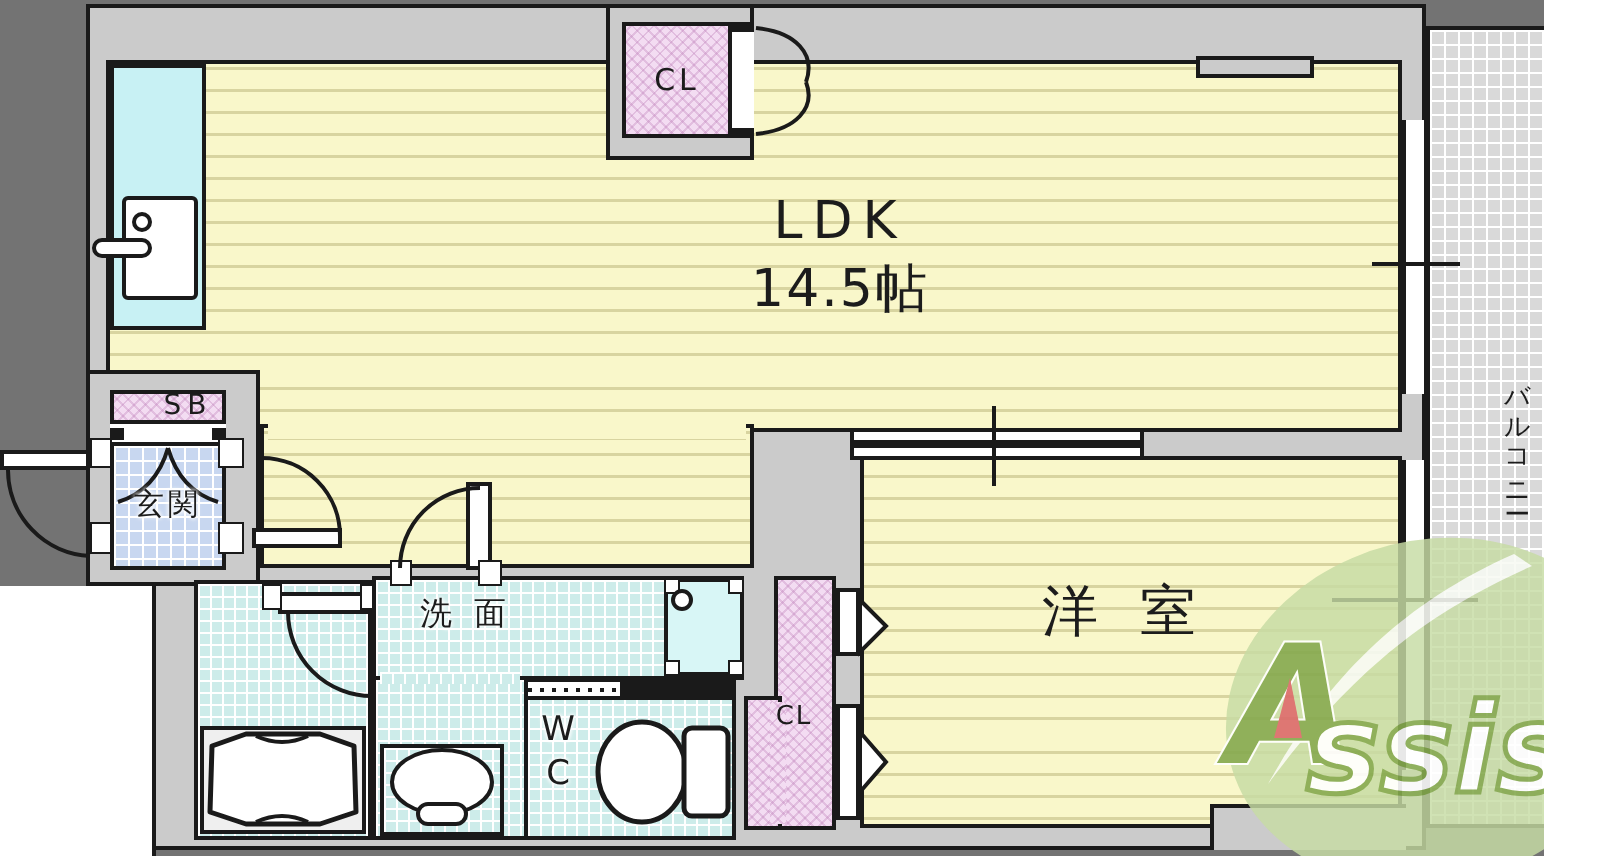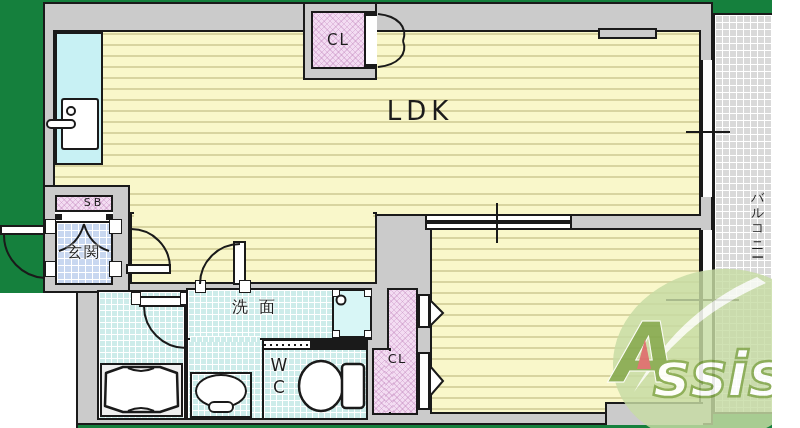--- a/index.html
+++ b/index.html
@@ -1,17 +1,17 @@
 <!DOCTYPE html>
 <html><head>
 <meta charset="utf-8">
 <style>
   html,body{margin:0;padding:0;}
   body{font-family:"DejaVu Sans",sans-serif;background:#fff;}
-  #plan{position:relative;width:772px;height:428px;background:#15803d;overflow:hidden;}
+  #plan{position:relative;width:772px;height:428px;background:#737373;overflow:hidden;}
   .abs{position:absolute;box-sizing:border-box;}
   .gray{background:#cbcbcb;}
   .outline{border:2px solid #1a1a1a;}
   .yellow{background-color:#f9f7ca;
     background-image:repeating-linear-gradient(to bottom,transparent 0 9.5px,#d8d4a0 9.5px 11px);}
   .cyan-grid{background-color:#cdecea;
     background-image:linear-gradient(to right,#ffffff 1px,transparent 1px),
                      linear-gradient(to bottom,#ffffff 1px,transparent 1px);
     background-size:6px 6px;}
   .blue-grid{background-color:#c8d7f0;
@@ -60,21 +60,21 @@
 
   <div class="abs gray outline" style="left:303px;top:2px;width:74px;height:78px;"></div>
   <div class="abs pink-hatch outline lbl" style="left:311px;top:11px;width:55px;height:58px;font-size:15px;letter-spacing:2px;">
       <span>CL</span>
     </div>
   <div class="abs" style="left:366px;top:13px;width:11px;height:54px;background:#fff;"></div>
   <div class="abs tab" style="left:365px;top:11px;width:12px;height:5px;"></div>
   <div class="abs tab" style="left:365px;top:64px;width:12px;height:5px;"></div>
 
   <div class="abs gray outline" style="left:43px;top:185px;width:87px;height:108px;"></div>
-  <div class="abs pink-hatch outline lbl" style="left:55px;top:195px;width:58px;height:17px;font-size:11px;letter-spacing:3px;padding-left:20px;">
+  <div class="abs pink-hatch outline lbl" style="left:55px;top:195px;width:58px;height:17px;font-size:14px;letter-spacing:3px;padding-left:20px;">
       <span>SB</span>
     </div>
   <div class="abs" style="left:55px;top:212px;width:58px;height:9px;background:#fff;"></div>
   <div class="abs tab" style="left:55px;top:214px;width:7px;height:6px;"></div>
   <div class="abs tab" style="left:106px;top:214px;width:7px;height:6px;"></div>
   <div class="abs blue-grid outline" style="left:55px;top:221px;width:58px;height:64px;"></div>
   <div class="abs post" style="left:45px;top:219px;width:11px;height:15px;"></div>
   <div class="abs post" style="left:109px;top:219px;width:13px;height:15px;"></div>
   <div class="abs post" style="left:45px;top:261px;width:11px;height:16px;"></div>
   <div class="abs post" style="left:109px;top:261px;width:13px;height:16px;"></div>
@@ -142,24 +142,30 @@
       <ellipse stroke-width="2.5" cx="321" cy="386" rx="22" ry="25"></ellipse>
       <rect stroke-width="2.5" x="342" y="364" width="22" height="44" rx="4"></rect>
       <ellipse cx="221" cy="391" rx="25" ry="16"></ellipse>
       <rect x="209" y="402" width="24" height="10" rx="5"></rect>
     </g>
   </svg>
 
   <div class="lbl" style="left:330px;top:95px;width:180px;height:32px;font-size:26px;letter-spacing:5px;">
       <span>LDK</span>
     </div>
+  <div class="lbl" style="left:330px;top:128px;width:180px;height:34px;font-size:26px;letter-spacing:1px;">
+      <span>14.5帖</span>
+    </div>
+  <div class="lbl" style="left:470px;top:288px;width:185px;height:36px;font-size:28px;letter-spacing:6px;">
+      <span>洋 室</span>
+    </div>
   <div class="lbl halo" style="left:53px;top:243px;width:62px;height:18px;font-size:15px;letter-spacing:2px;">
       <span>玄関</span>
     </div>
-  <div class="lbl halo" style="left:207px;top:297px;width:96px;height:19px;font-size:16px;letter-spacing:3px;">
+  <div class="lbl halo" style="left:185px;top:297px;width:96px;height:19px;font-size:16px;letter-spacing:3px;">
       <span>洗 面</span>
     </div>
   <div class="lbl halo" style="left:268px;top:356px;width:22px;height:18px;font-size:17px;">
       <span>W</span>
     </div>
   <div class="lbl halo" style="left:268px;top:378px;width:22px;height:18px;font-size:17px;">
       <span>C</span>
     </div>
   <div class="lbl" style="left:376px;top:350px;width:42px;height:18px;font-size:13px;letter-spacing:1px;">
       <span>CL</span>

